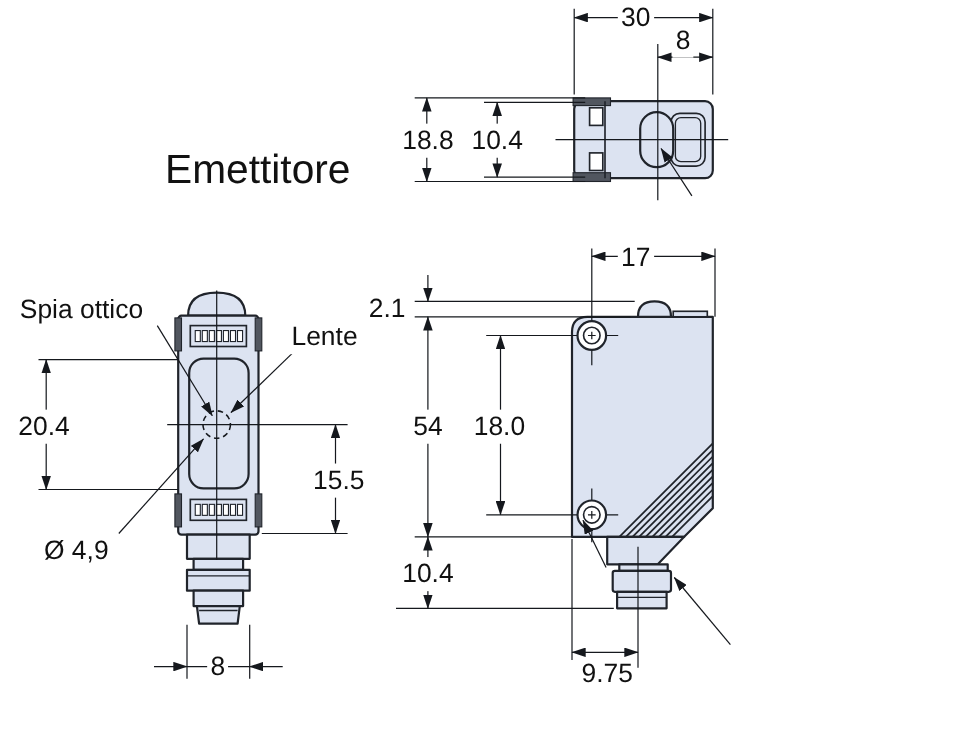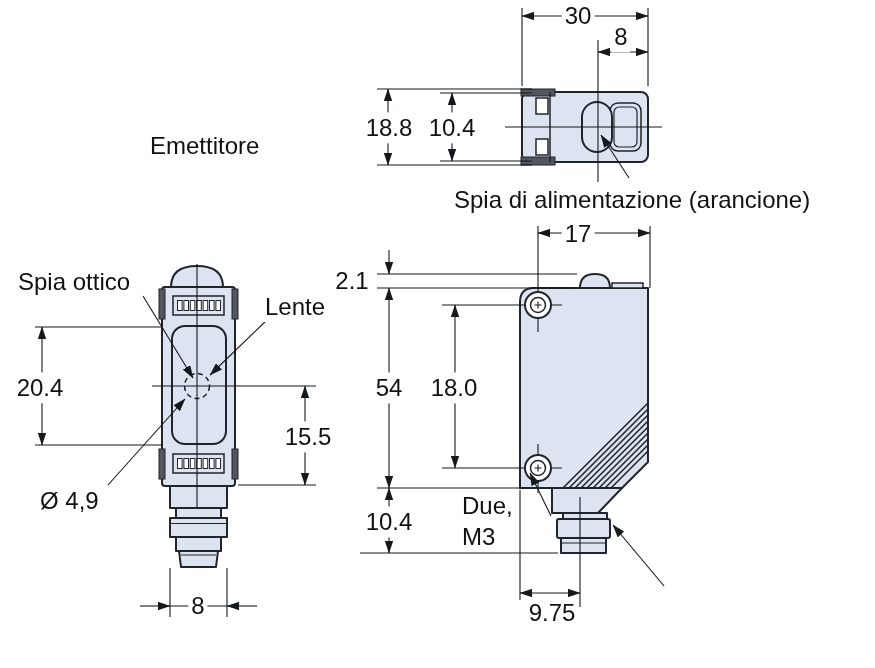--- a/index.html
+++ b/index.html
@@ -18,21 +18,21 @@
   .o12{stroke:var(--outline);stroke-width:1.2;fill:none;}
   .thin{stroke:var(--line);stroke-width:1.1;fill:none;}
   .hatch{stroke:var(--outline);stroke-width:1.6;fill:none;}
   .darkf{fill:var(--tab);stroke:var(--outline);stroke-width:1;}
   .whitef{fill:#ffffff;stroke:var(--outline);}
   .dash{stroke:var(--line);stroke-width:1.4;fill:none;stroke-dasharray:5 3.5;}
   
   .txt{position:absolute;white-space:pre-line;line-height:1.3;}
   .dim{font-size:24px;background:var(--bg);padding:0 3px;transform:translate(-50%,-50%);white-space:nowrap;}
   .lab{font-size:24px;background:var(--bg);padding:0 2px;white-space:nowrap;}
-  .title{font-size:24px;background:var(--bg);white-space:nowrap;}
+  .title{font-size:37px;background:var(--bg);white-space:nowrap;}
   .ml{white-space:pre-line;}
 </style>
 </head>
 <body>
 
 <div class="canvas">
 
 <svg width="875" height="668" viewBox="0 0 875 668">
   <defs>
     <marker id="arr" viewBox="0 0 12 8" refX="11.5" refY="4" markerWidth="13" markerHeight="8.7" orient="auto-start-reverse" markerUnits="userSpaceOnUse">
@@ -177,26 +177,23 @@
     <line x1="455" y1="305" x2="455" y2="468" class="thin" marker-start="url(#arr)" marker-end="url(#arr)"></line>
     <line x1="377" y1="488" x2="520" y2="488" class="thin"></line>
     <line x1="360" y1="553" x2="558" y2="553" class="thin"></line>
     <line x1="389" y1="488" x2="389" y2="553" class="thin" marker-start="url(#arr)" marker-end="url(#arr)"></line>
     <line x1="520" y1="490" x2="520" y2="600" class="thin"></line>
     <line x1="520" y1="593" x2="580" y2="593" class="thin" marker-start="url(#arr)" marker-end="url(#arr)"></line>
   </g>
 </svg>
 
 <div class="txt title" style="left:150px;top:130px">Emettitore</div>
-<div class="txt lab" style="left:452px;top:184px">Spia di alimentazione (arancione)</div>
 <div class="txt lab" style="left:16px;top:266px">Spia ottico</div>
 <div class="txt lab" style="left:263px;top:291px">Lente</div>
 <div class="txt lab" style="left:38px;top:485px">Ø 4,9</div>
-<div class="txt lab ml" style="left:460px;top:490px">Due,
-M3</div>
 
 <div class="txt dim" style="left:578px;top:16px">30</div>
 <div class="txt dim" style="left:621px;top:37px">8</div>
 <div class="txt dim" style="left:389px;top:128px">18.8</div>
 <div class="txt dim" style="left:452px;top:128px">10.4</div>
 <div class="txt dim" style="left:578px;top:234px">17</div>
 <div class="txt dim" style="left:352px;top:281px">2.1</div>
 <div class="txt dim" style="left:389px;top:388px">54</div>
 <div class="txt dim" style="left:454px;top:388px">18.0</div>
 <div class="txt dim" style="left:389px;top:522px">10.4</div>

